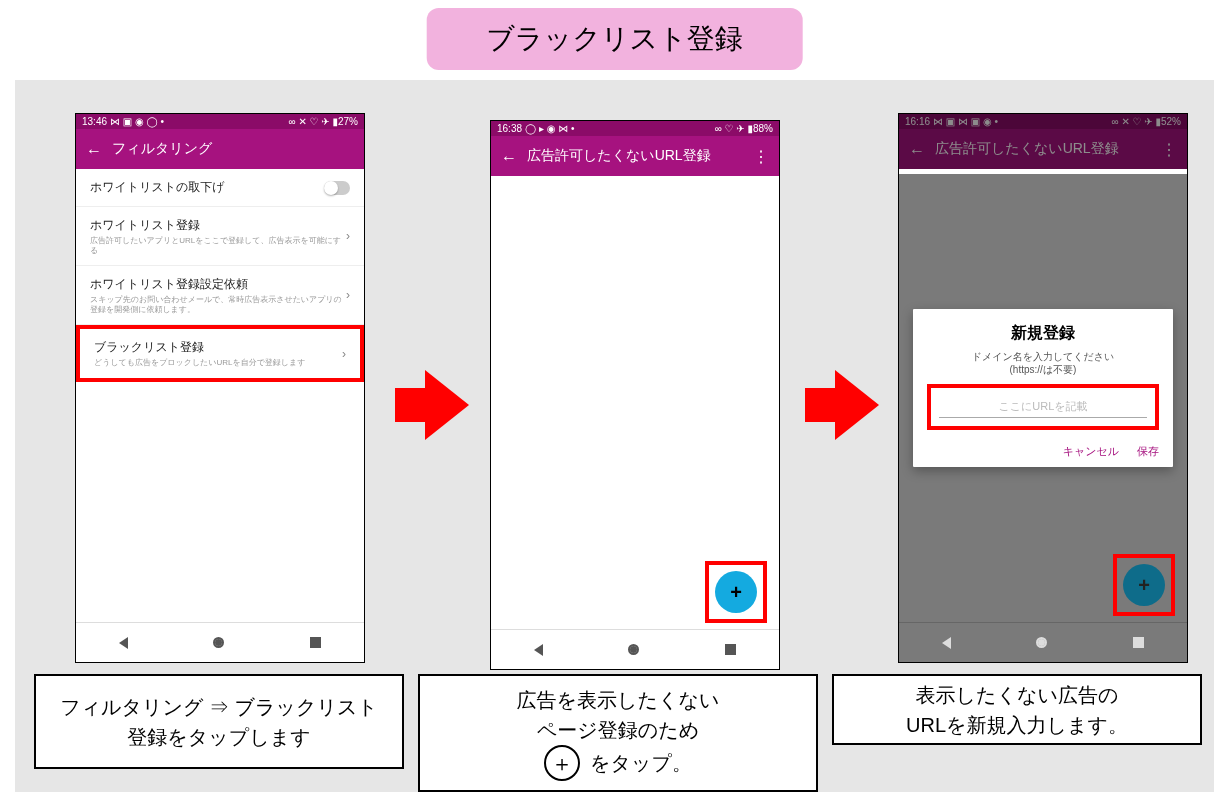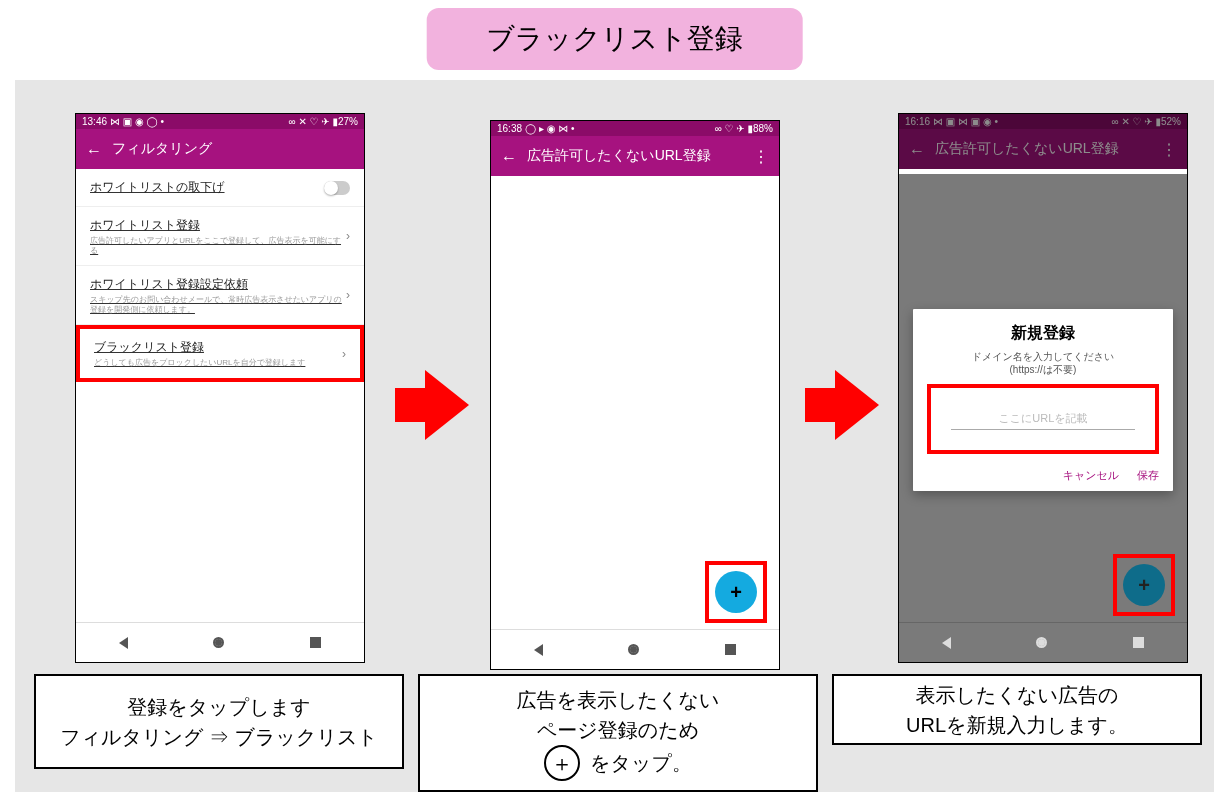--- a/index.html
+++ b/index.html
@@ -72,21 +72,21 @@
 
   .list-item {
     border-bottom: 1px solid #eee;
     padding: 10px 14px;
     display: flex;
     align-items: center;
     justify-content: space-between;
     font-size: 12px;
     color: #333;
   }
-  .list-item .col { flex: 1; text-decoration: underline; }
+  .list-item .col { flex: 1; }
   .list-item .label { font-size: 12px; color: #222; }
   .list-item .sub { font-size: 8px; color: #999; margin-top: 2px; line-height: 1.2; }
   .switch {
     width: 26px; height: 14px; background: #ccc; border-radius: 8px; position: relative;
   }
   .switch::after {
     content: ""; position: absolute; width: 14px; height: 14px; background: #fff;
     border-radius: 50%; left: 0; top: 0; box-shadow: 0 1px 2px rgba(0,0,0,.3);
   }
   .chev { color: #888; font-size: 12px; }
@@ -139,21 +139,21 @@
     left: 14px; right: 14px;
     top: 195px;
     background: #fff;
     border-radius: 1px;
     padding: 14px 14px 8px 14px;
     box-shadow: 0 4px 12px rgba(0,0,0,.3);
     z-index: 3;
   }
   .dialog .dlg-title { text-align: center; font-size: 16px; font-weight: 600; margin-bottom: 6px; }
   .dialog .dlg-sub { text-align: center; font-size: 10px; color: #555; line-height: 1.3; margin-bottom: 8px; }
-  .dialog .input-box-wrap { border: 4px solid #ff0000; padding: 20px; margin-bottom: 14px; }
+  .dialog .input-box-wrap { border: 4px solid #ff0000; padding: 8px; margin-bottom: 14px; }
   .dialog .input-box {
     border-bottom: 1px solid #aaa;
     text-align: center;
     font-size: 11px;
     color: #bbb;
     padding: 3px 0;
   }
   .dialog .actions {
     display: flex; justify-content: flex-end; gap: 18px;
     font-size: 11px; color: #a6127f; font-weight: 500;
@@ -338,22 +338,22 @@
   </div>
 
   <div class="nav-bar">
     <span class="nav-tri" style="border-right-color:#ddd"></span>
     <span class="nav-circ" style="border-color:#ddd;background:#ddd;box-shadow:0 0 0 3px #ddd inset,0 0 0 2px #7a7a7a inset;"></span>
     <span class="nav-sq" style="background:#ddd"></span>
   </div>
 </div>
 
 <div class="caption cap1">
+  <div>フィルタリング ⇒ ブラックリスト</div>
   <div>登録をタップします</div>
-  <div>フィルタリング ⇒ ブラックリスト</div>
 </div>
 <div class="caption cap2">
   <div>広告を表示したくない</div>
   <div>ページ登録のため</div>
   <div class="line3">
     <span class="plus-circ">＋</span>
     <span>をタップ。</span>
   </div>
 </div>
 <div class="caption cap3">

